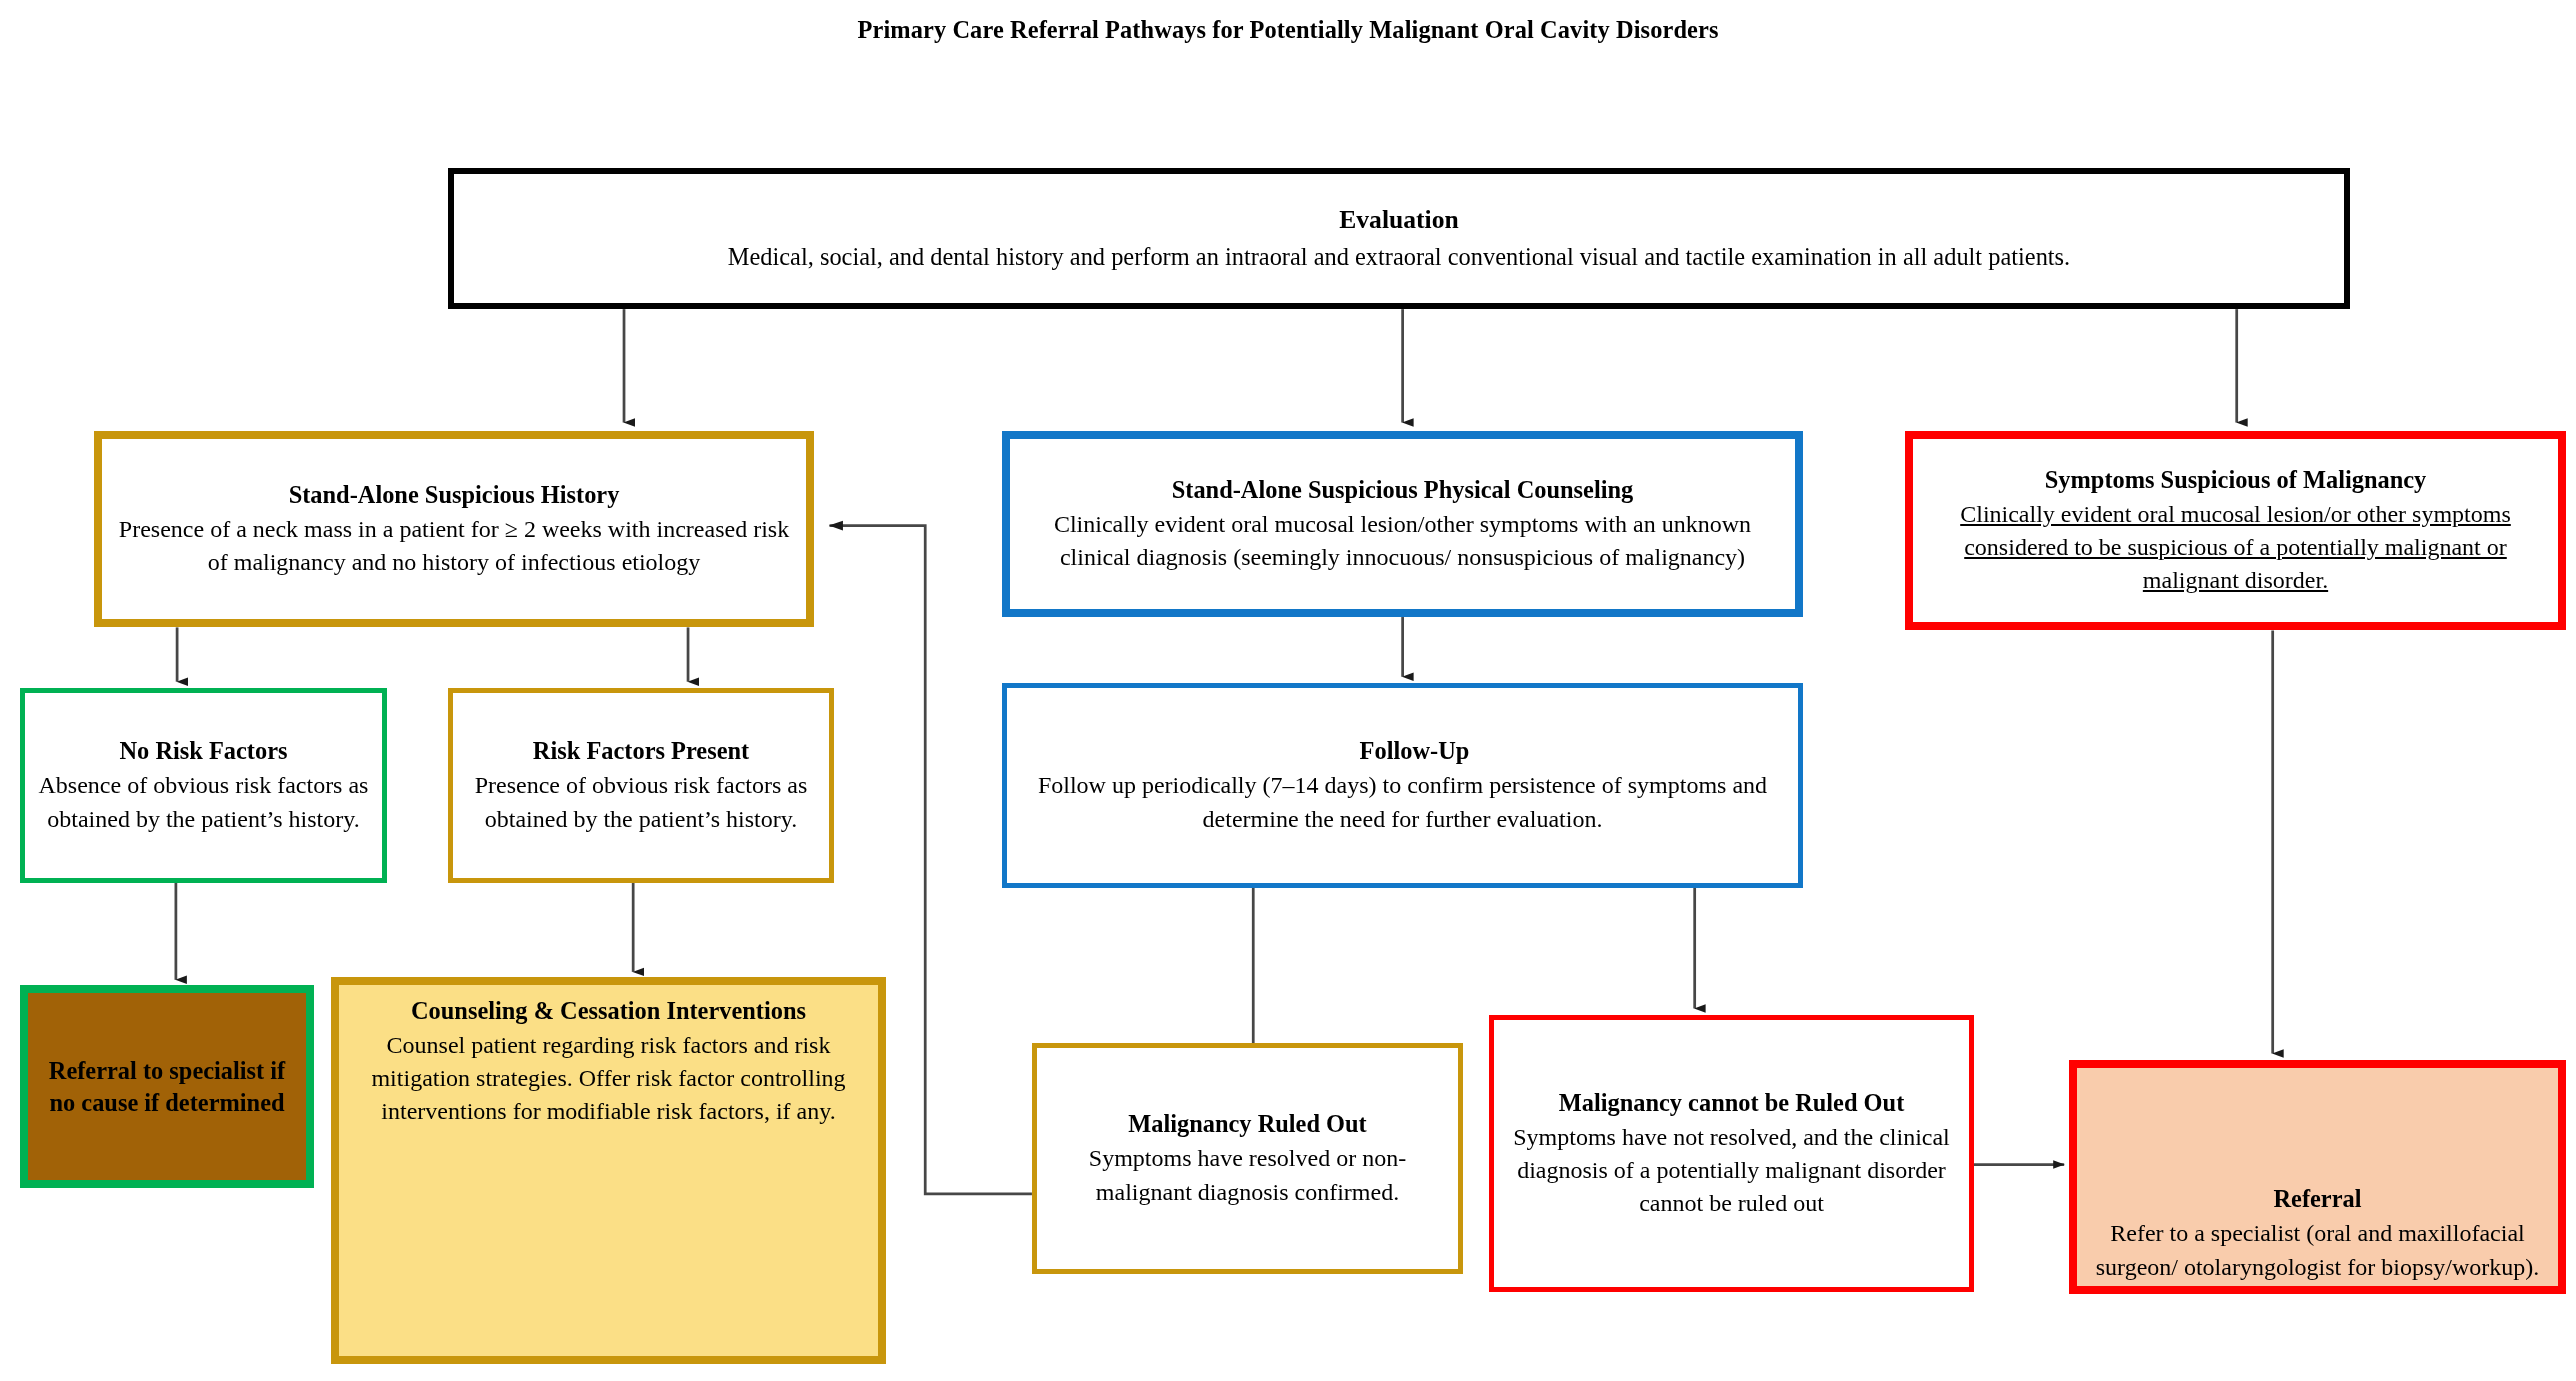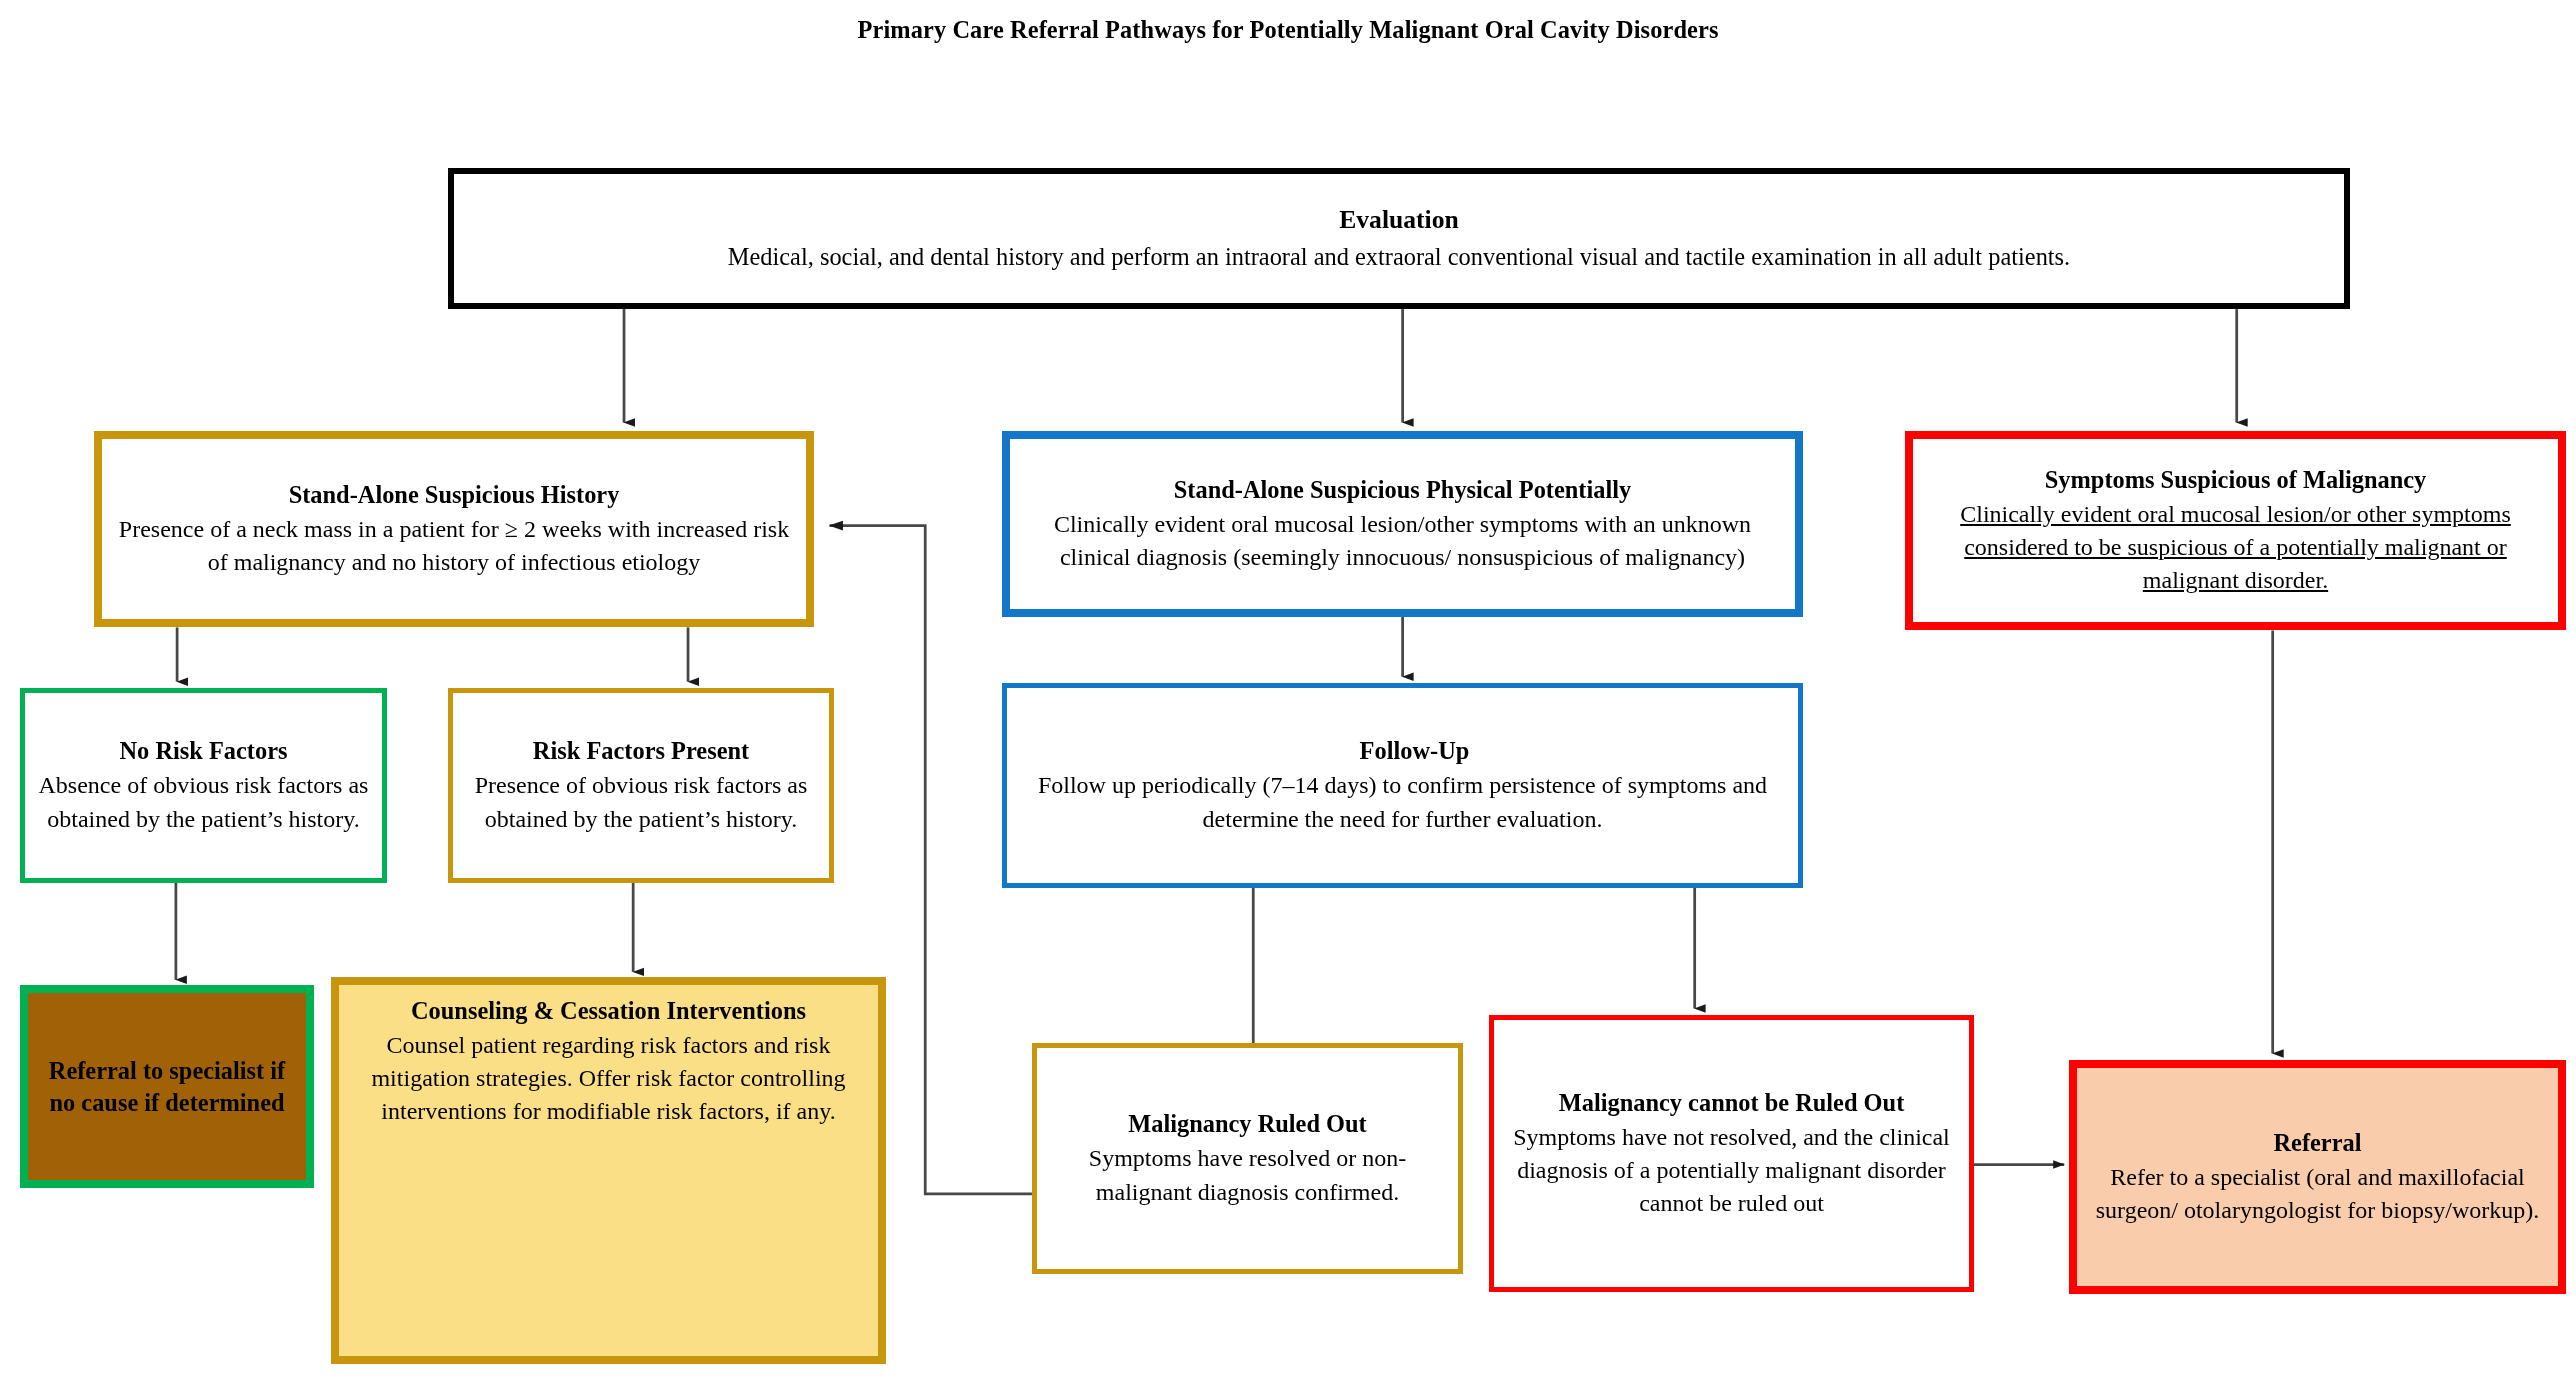--- a/index.html
+++ b/index.html
@@ -153,20 +153,21 @@
     padding: 2.4px 11px;
   }
   #node-cannotrule .ttl { font-size: 24.4px; }
   #node-cannotrule .bdy { font-size: 24px; margin-top: 2.4px; }
 
   #node-referral {
     left: 2069px; top: 1060px; width: 497px; height: 234px;
     border: 8px solid #FF0000;
     background: #F9CCAC;
     padding: 2.4px 11px;
+    justify-content: flex-end;
   }
   #node-referral .ttl { font-size: 24.4px; }
   #node-referral .bdy { font-size: 24px; margin-top: 2.4px; }
 </style>
 </head>
 <body>
 
 <div id="canvas">
 
   <div id="doc-title">Primary Care Referral Pathways for Potentially Malignant Oral Cavity Disorders</div>
@@ -218,21 +219,21 @@
     <div class="ttl">Evaluation</div>
     <div class="bdy">Medical, social, and dental history and perform an intraoral and extraoral conventional visual and tactile examination in all adult patients.</div>
   </div>
 
   <div class="node" id="node-history">
     <div class="ttl">Stand-Alone Suspicious History</div>
     <div class="bdy">Presence of a neck mass in a patient for ≥ 2 weeks with increased risk of malignancy and no history of infectious etiology</div>
   </div>
 
   <div class="node" id="node-physexam">
-    <div class="ttl">Stand-Alone Suspicious Physical Potentially</div>
+    <div class="ttl">Stand-Alone Suspicious Physical Counseling</div>
     <div class="bdy">Clinically evident oral mucosal lesion/other symptoms with an unknown clinical diagnosis (seemingly innocuous/ nonsuspicious of malignancy)</div>
   </div>
 
   <div class="node" id="node-symptoms">
     <div class="ttl">Symptoms Suspicious of Malignancy</div>
     <div class="bdy">Clinically evident oral mucosal lesion/or other symptoms considered to be suspicious of  a potentially malignant or malignant disorder.</div>
   </div>
 
   <div class="node" id="node-norisk">
     <div class="ttl">No Risk Factors</div>

